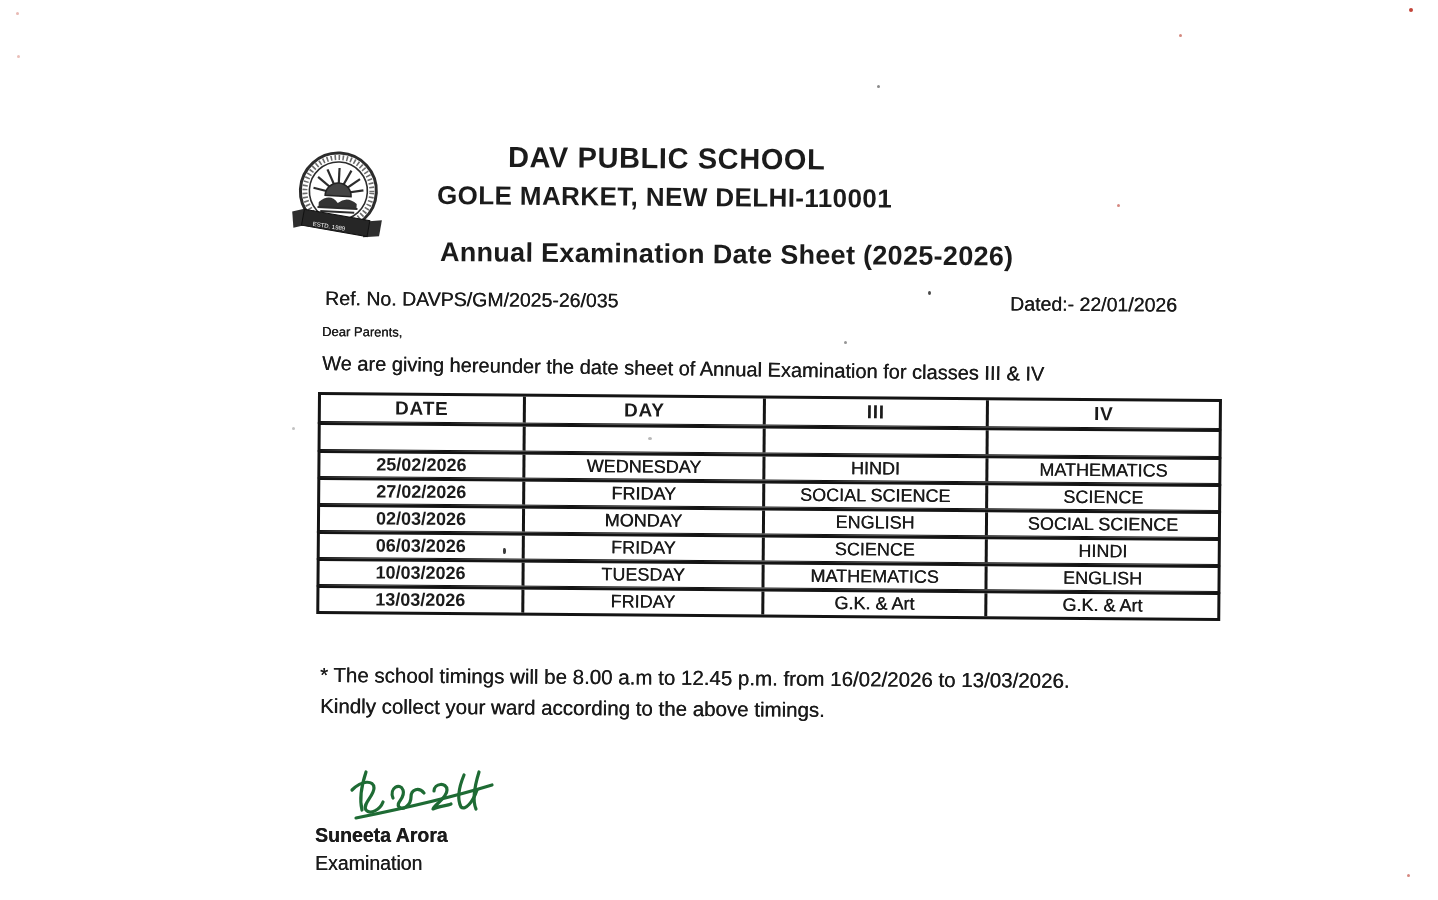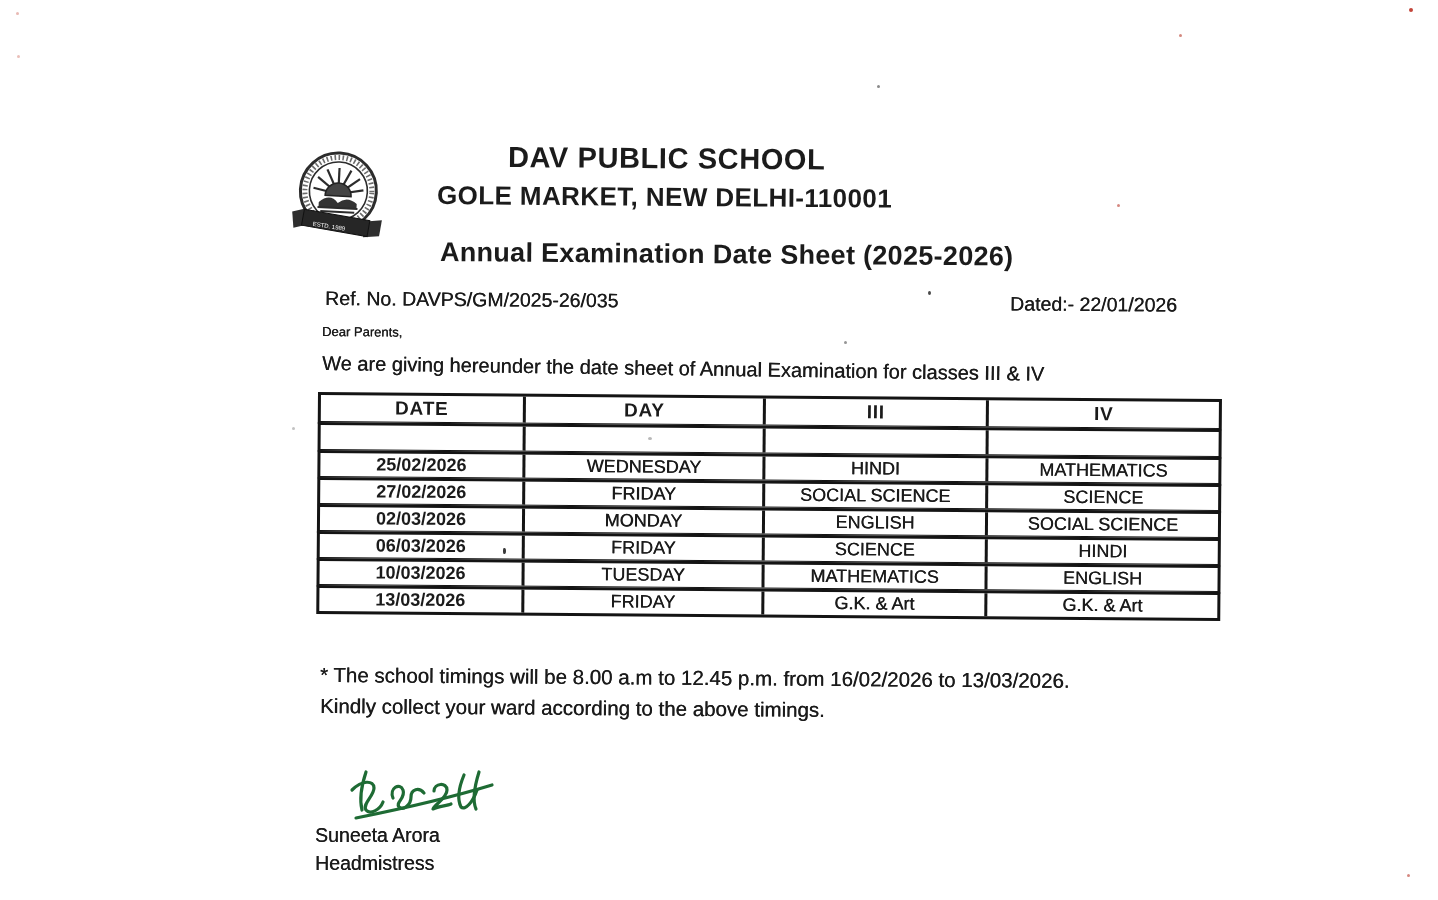--- a/index.html
+++ b/index.html
@@ -30,21 +30,21 @@
   .t-cell:last-child{border-right:none;}
   .r-head .t-cell{height:26px; line-height:25px; font-size:19px; font-weight:700; letter-spacing:0.8px;}
   .r-blank .t-cell{height:24px;}
   .r-data .t-cell{height:23px; line-height:22px; font-size:18px; font-weight:400;}
   .r-data .c-date{font-weight:700;}
 
   .note1{left:320px; top:663px; font-size:20.5px; font-weight:500;}
   .note2{left:320px; top:694px; font-size:20.5px; font-weight:500;}
 
   .sig-wrap{left:336px; top:760px; width:178px; height:66px;}
-  .sig-name{left:315px; top:824px; font-size:19.5px; font-weight:400;}
+  .sig-name{left:315px; top:824px; font-size:19.5px; font-weight:700;}
   .sig-title{left:315px; top:852px; font-size:19.5px; font-weight:500;}
 
   
   .speck{position:absolute; border-radius:50%;}
 </style>
 </head>
 <body>
 
 <div class="page">
 
@@ -149,21 +149,21 @@
         <path d="M16,30 C26,20 38,20 38,28 C38,36 26,44 30,50 C34,55 44,50 47,42"></path>
         <path d="M57,38 C53,28 64,22 67,30 C70,38 59,43 63,47 C67,51 75,45 75,37 C75,29 83,27 88,33"></path>
         <path d="M98,31 C98,23 111,22 111,30 C111,38 99,44 97,49 C103,46 111,46 115,44"></path>
         <path d="M128,15 C123,27 121,39 125,47 C129,51 137,42 141,30"></path>
         <path d="M143,12 C139,25 136,40 140,49"></path>
         <path d="M20,58 C60,50 120,36 156,25"></path>
       </g>
     </svg>
   </div>
   <div class="abs sig-name thick">Suneeta Arora</div>
-  <div class="abs sig-title thick">Headmistress</div>
+  <div class="abs sig-title thick">Examination</div>
 
   <span class="speck" style="left:1409px;top:8px;width:4px;height:4px;background:#c3453a;"></span>
   <span class="speck" style="left:1179px;top:34px;width:3px;height:3px;background:#c86a5e;opacity:.8;"></span>
   <span class="speck" style="left:877px;top:85px;width:3px;height:3px;background:#8a8a8a;"></span>
   <span class="speck" style="left:1117px;top:204px;width:3px;height:3px;background:#c3564a;opacity:.7;"></span>
   <span class="speck" style="left:928px;top:291px;width:3px;height:4px;background:#4a4a4a;"></span>
   <span class="speck" style="left:844px;top:341px;width:3px;height:3px;background:#7a7a7a;opacity:.8;"></span>
   <span class="speck" style="left:648px;top:437px;width:4px;height:3px;background:#9a9a9a;opacity:.7;"></span>
   <span class="speck" style="left:503px;top:548px;width:3px;height:6px;background:#3a3a3a;border-radius:40% 60% 60% 40%;"></span>
   <span class="speck" style="left:292px;top:427px;width:3px;height:3px;background:#9a9a9a;opacity:.6;"></span>

